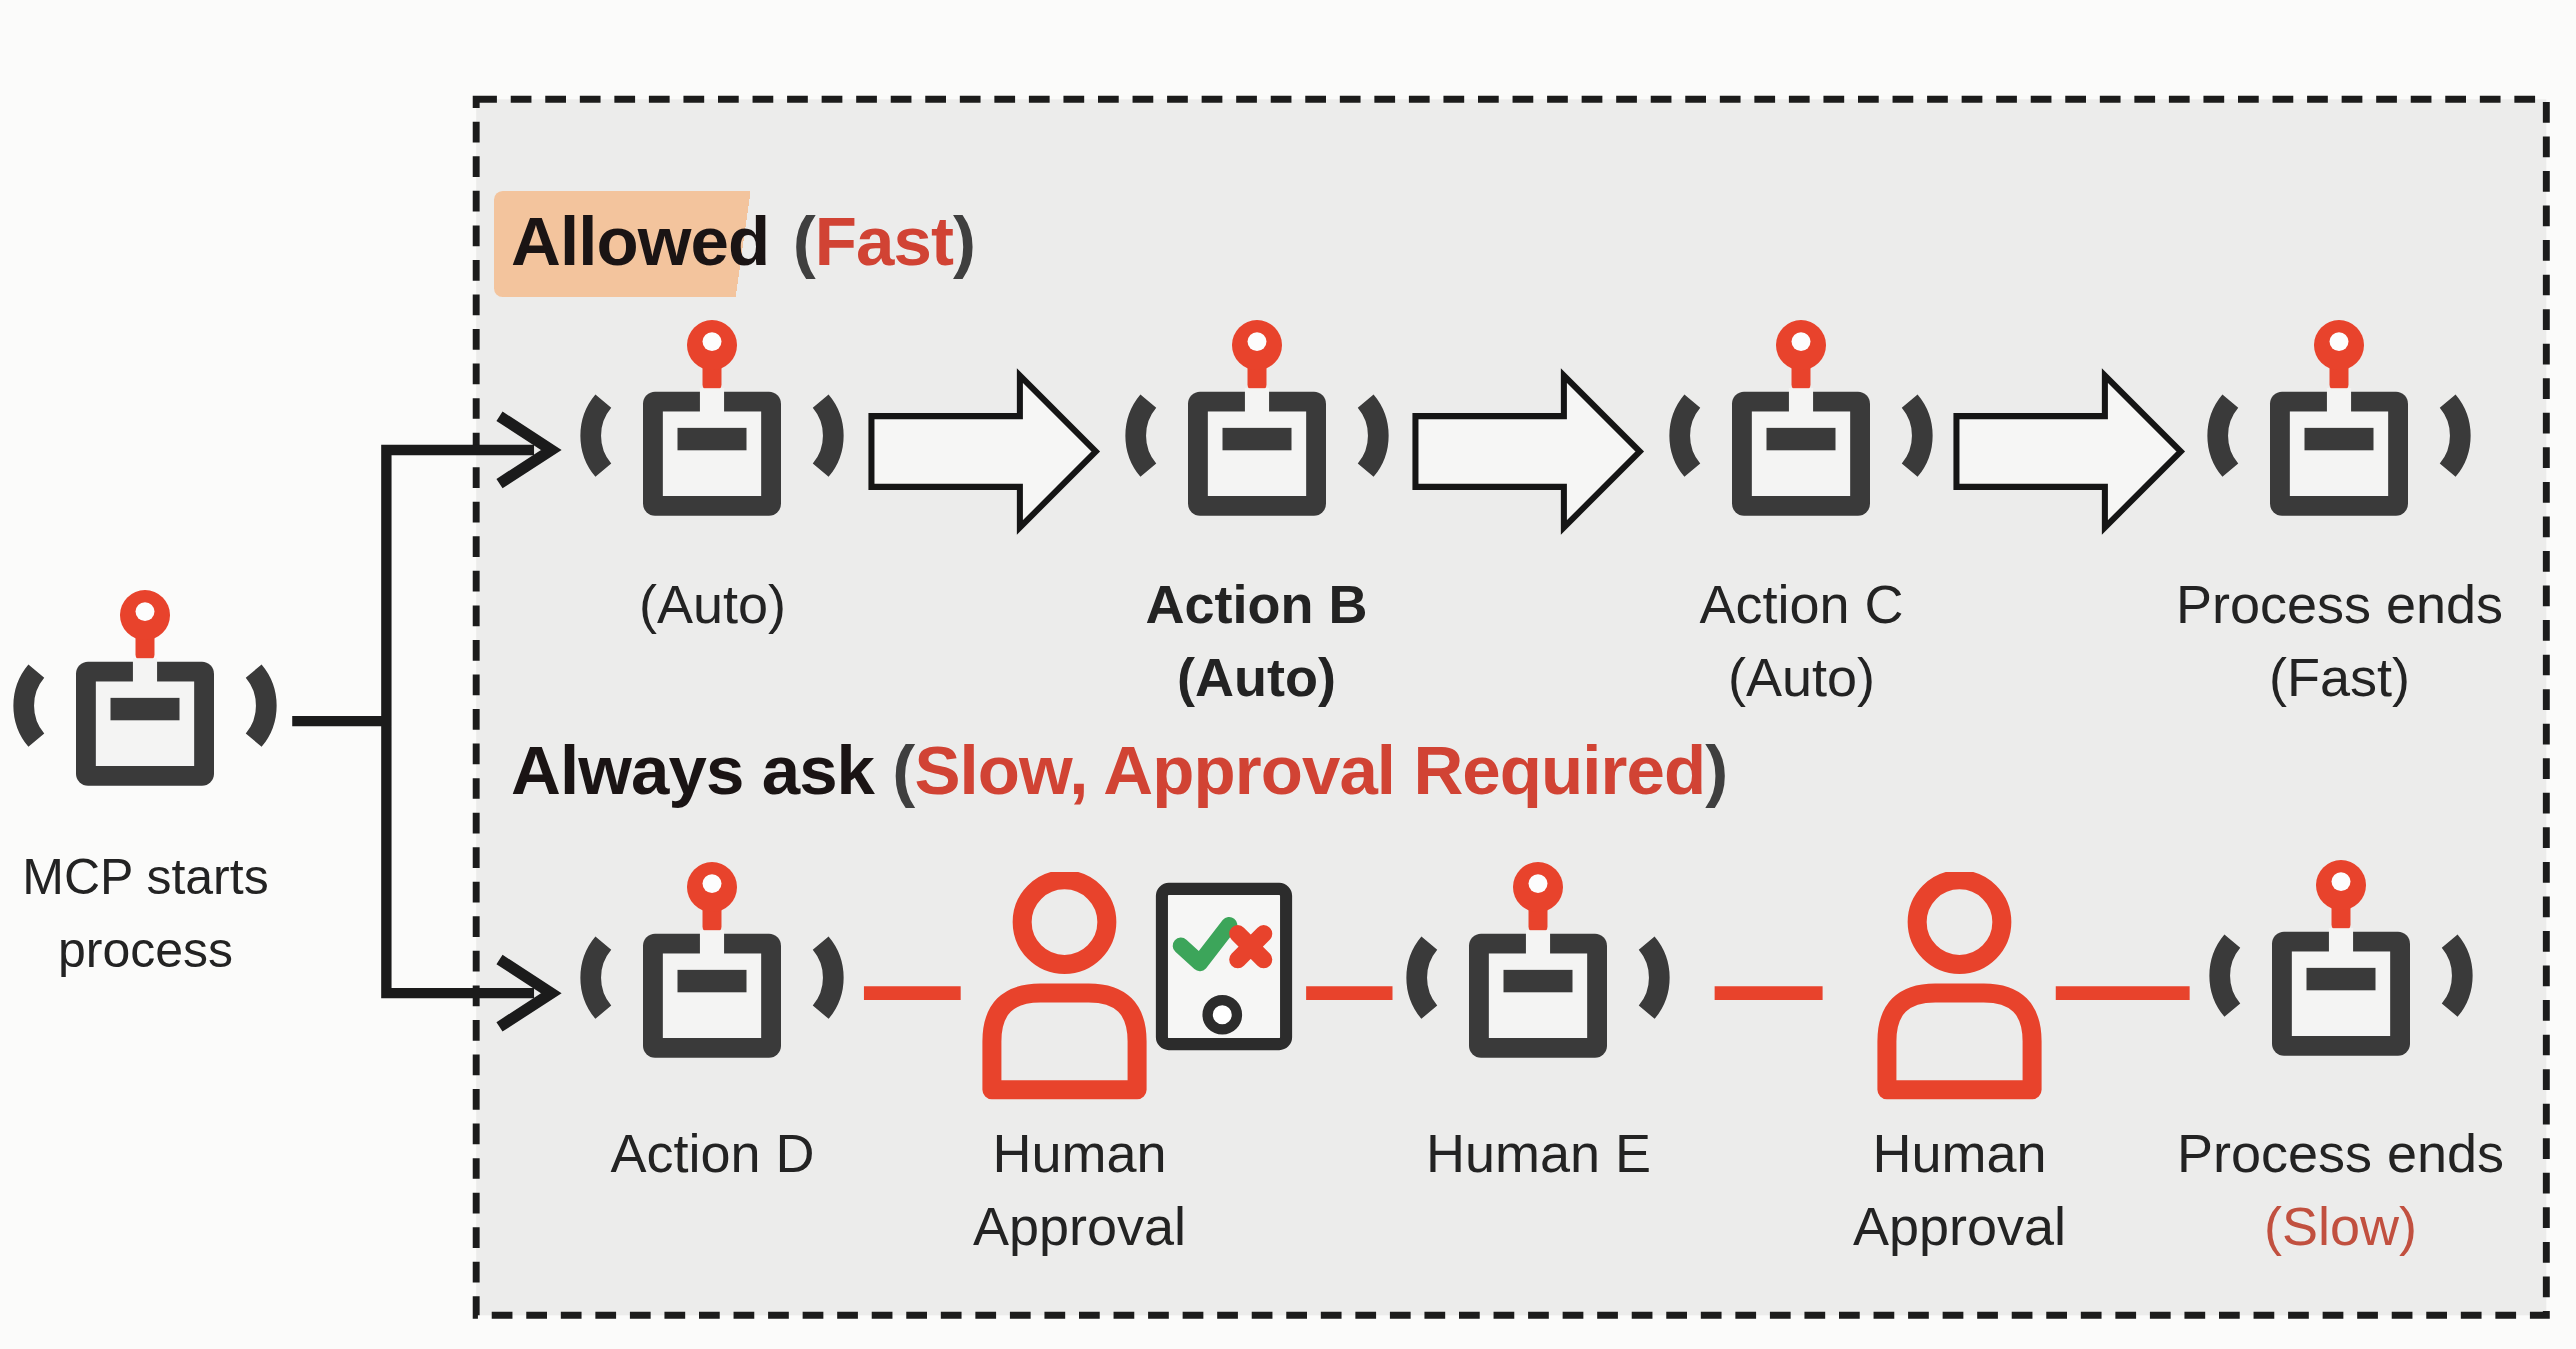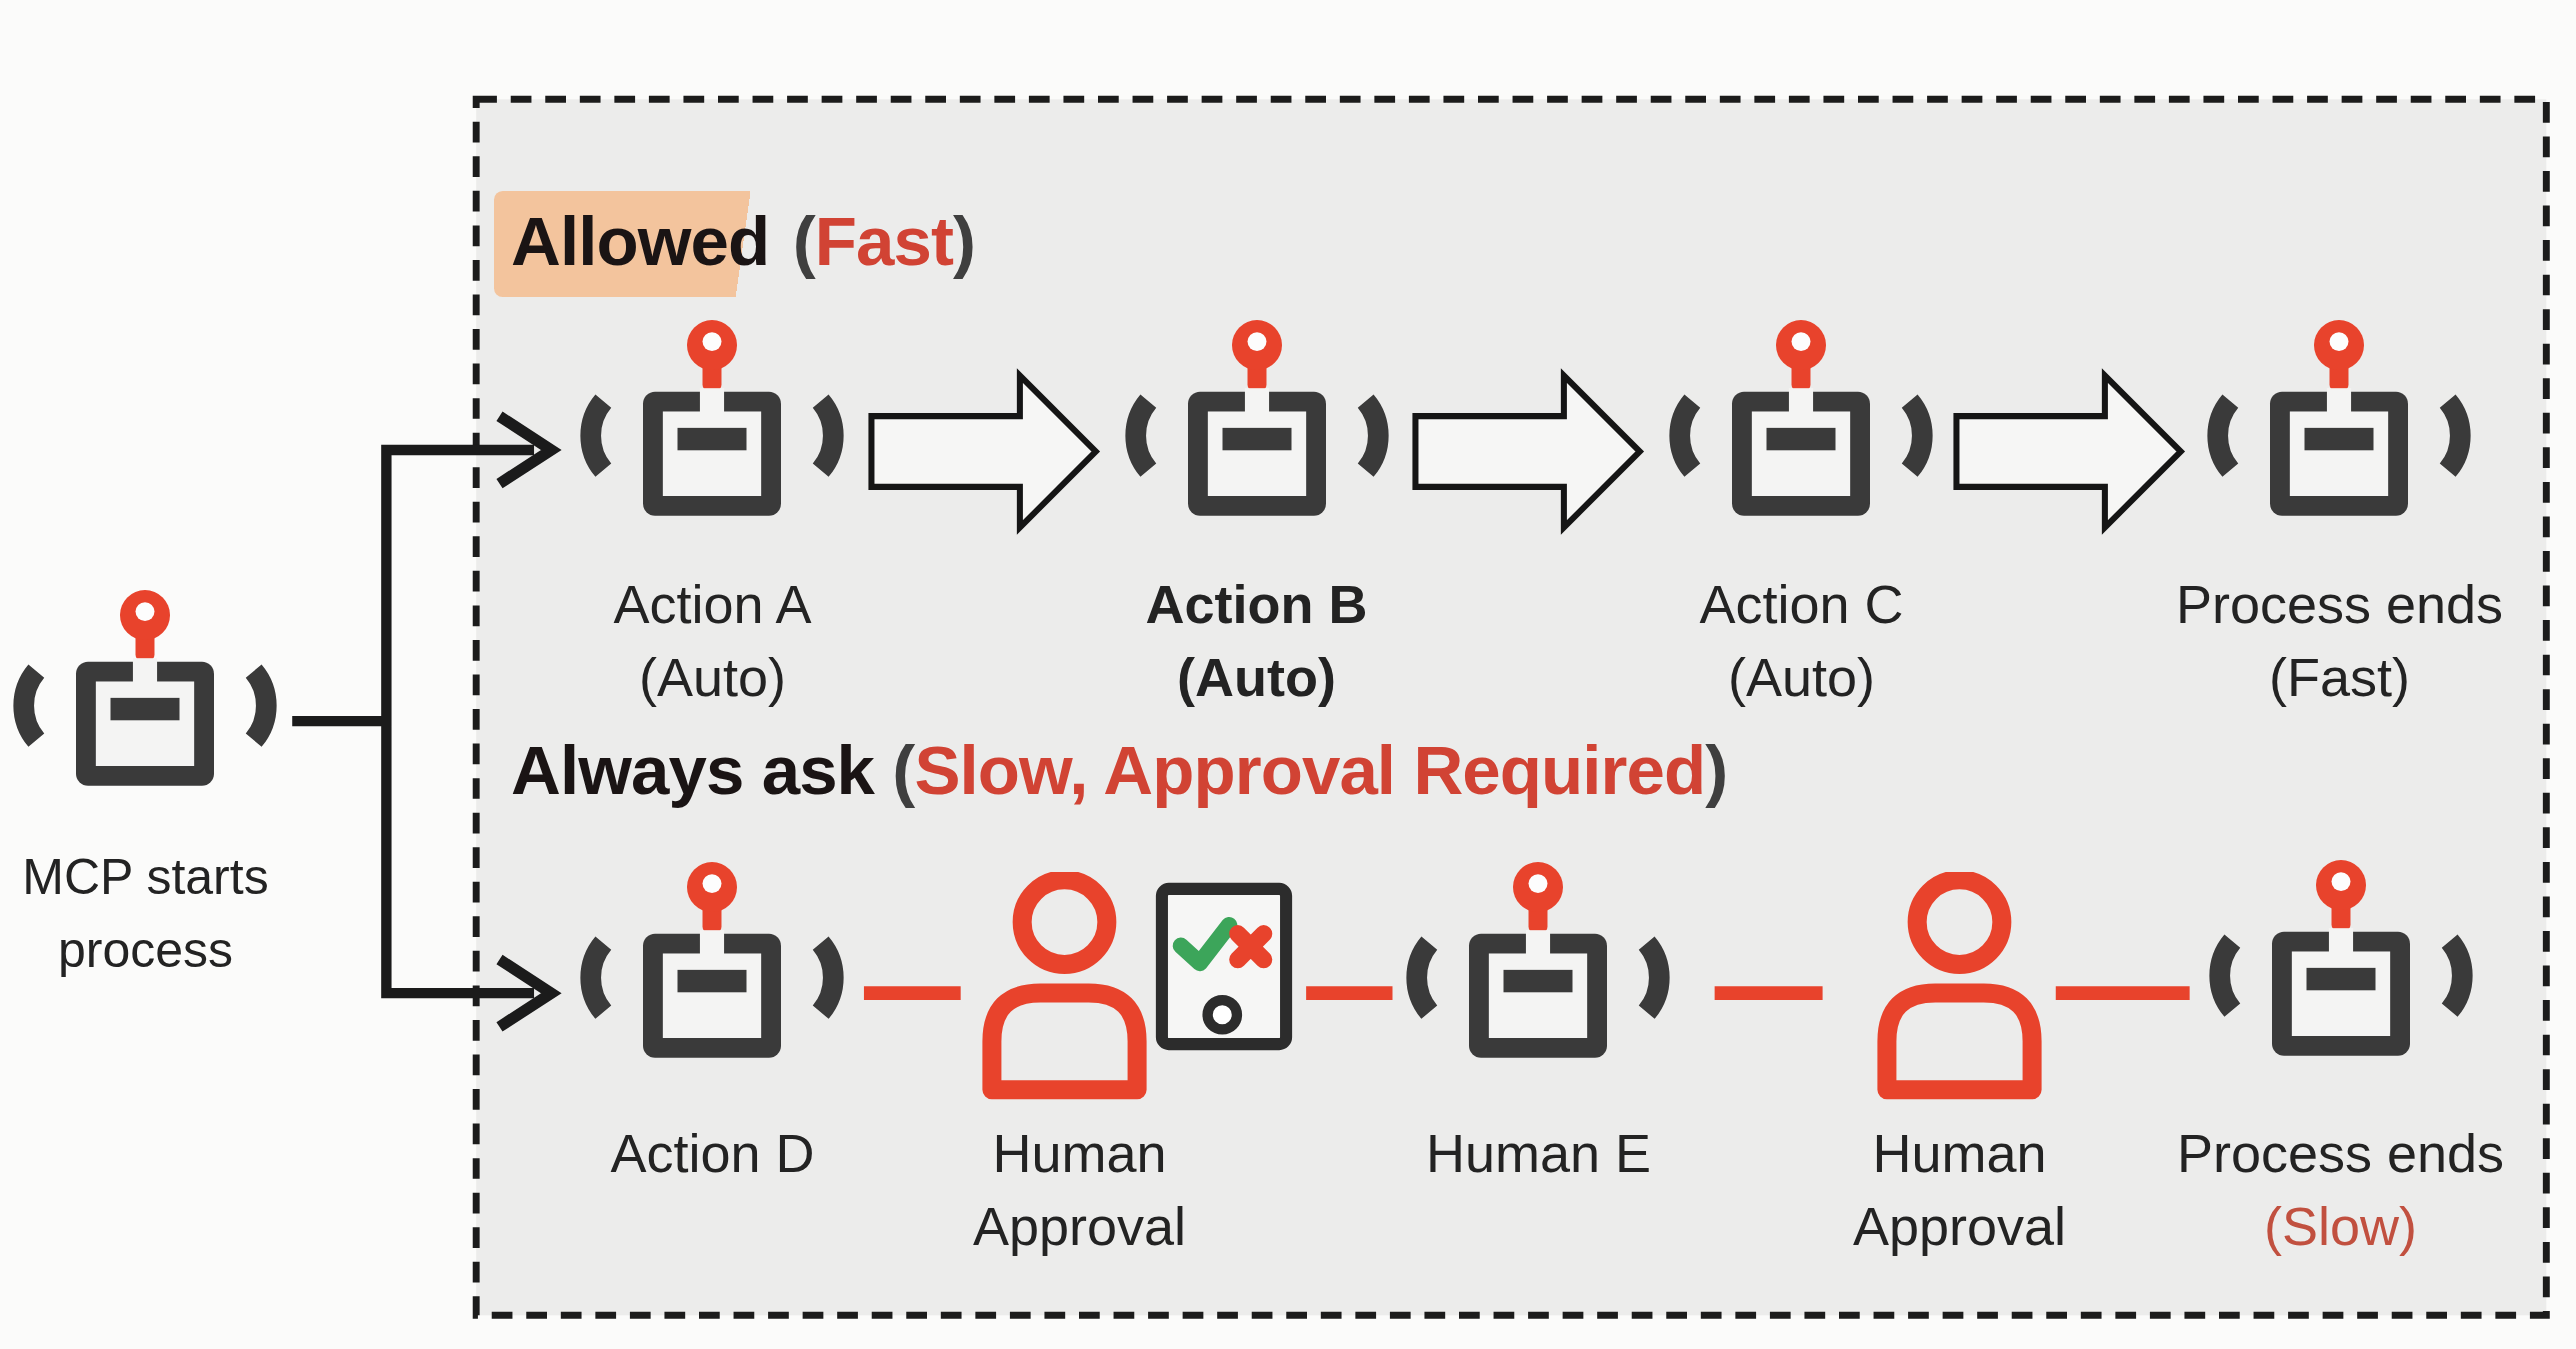--- a/index.html
+++ b/index.html
@@ -101,21 +101,20 @@
       <use href="#sym-blockarrow"></use>
     </svg>
   <svg class="icon" style="left:1412px;top:365px;" width="233" height="173" viewBox="0 0 270 200">
       <use href="#sym-blockarrow"></use>
     </svg>
   <svg class="icon" style="left:1953px;top:365px;" width="233" height="173" viewBox="0 0 270 200">
       <use href="#sym-blockarrow"></use>
     </svg>
 
   <div class="label" style="left:488px;top:568px;">
-    <div>Action A</div>
     <div>(Auto)</div>
   </div>
   <div class="label" style="left:1032px;top:568px;font-weight:bold;">
     <div>Action B</div>
     <div>(Auto)</div>
   </div>
   <div class="label" style="left:1577px;top:568px;text-align:center;">
     <div>Action C</div>
     <div>(Auto)</div>
   </div>

